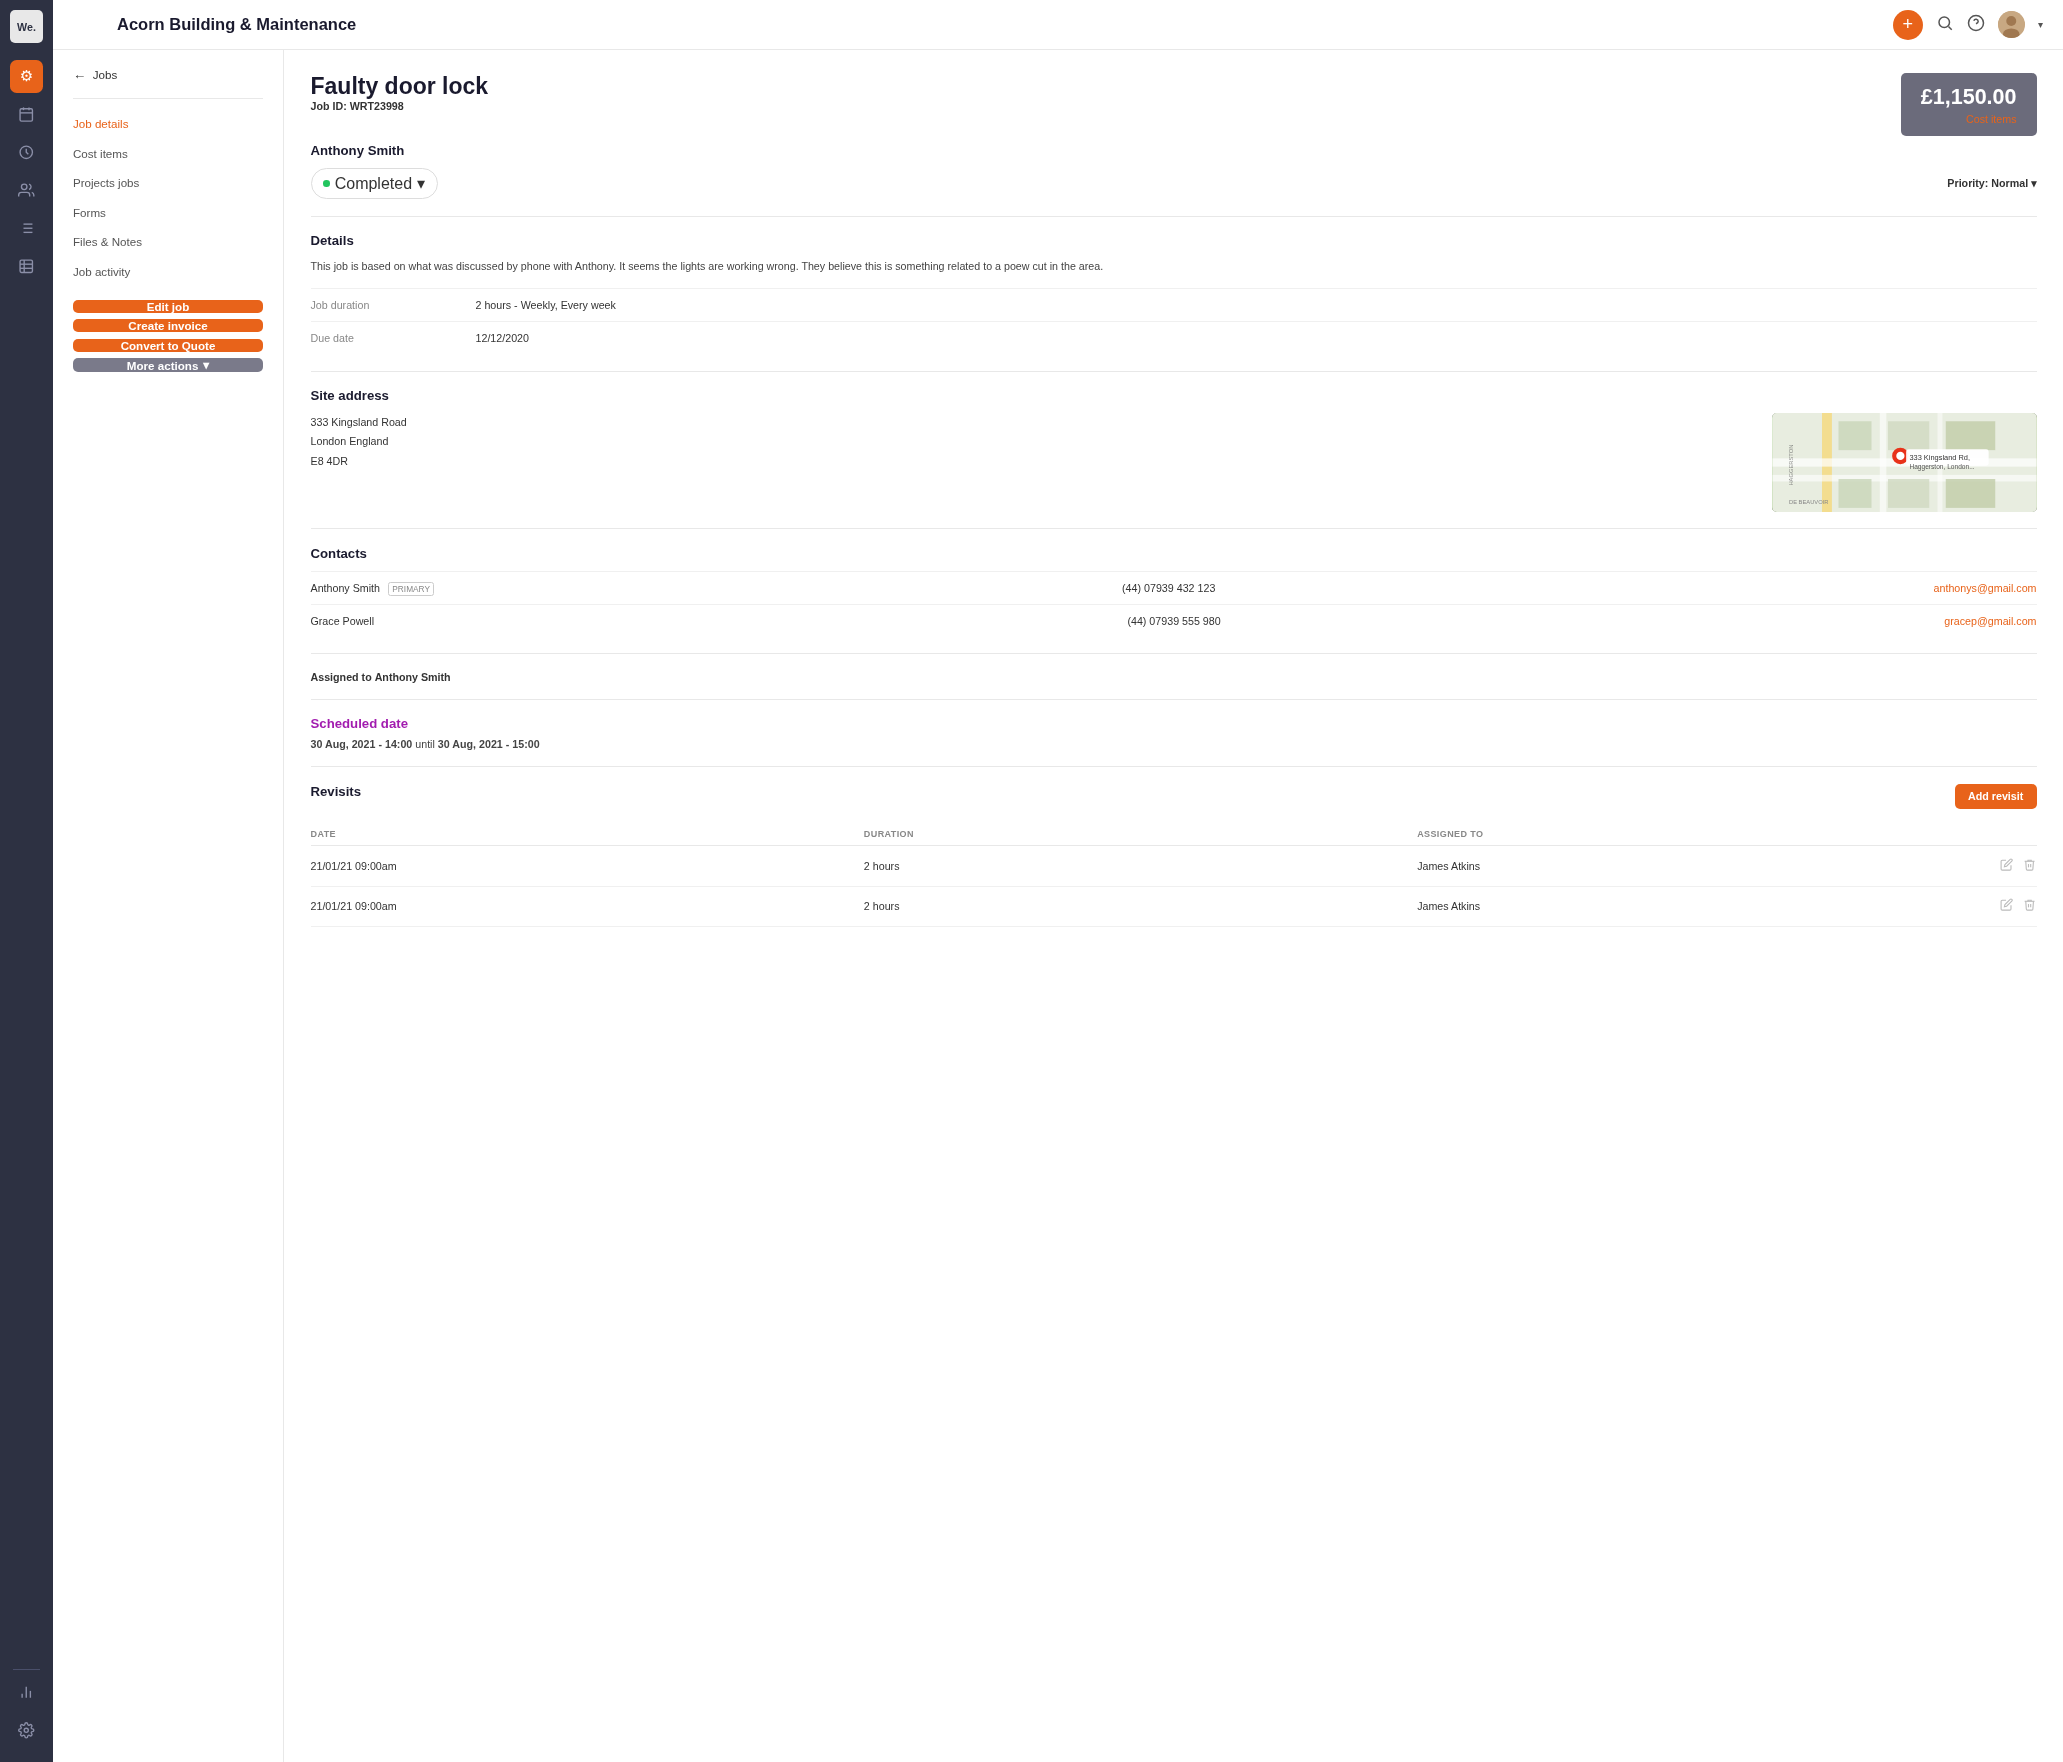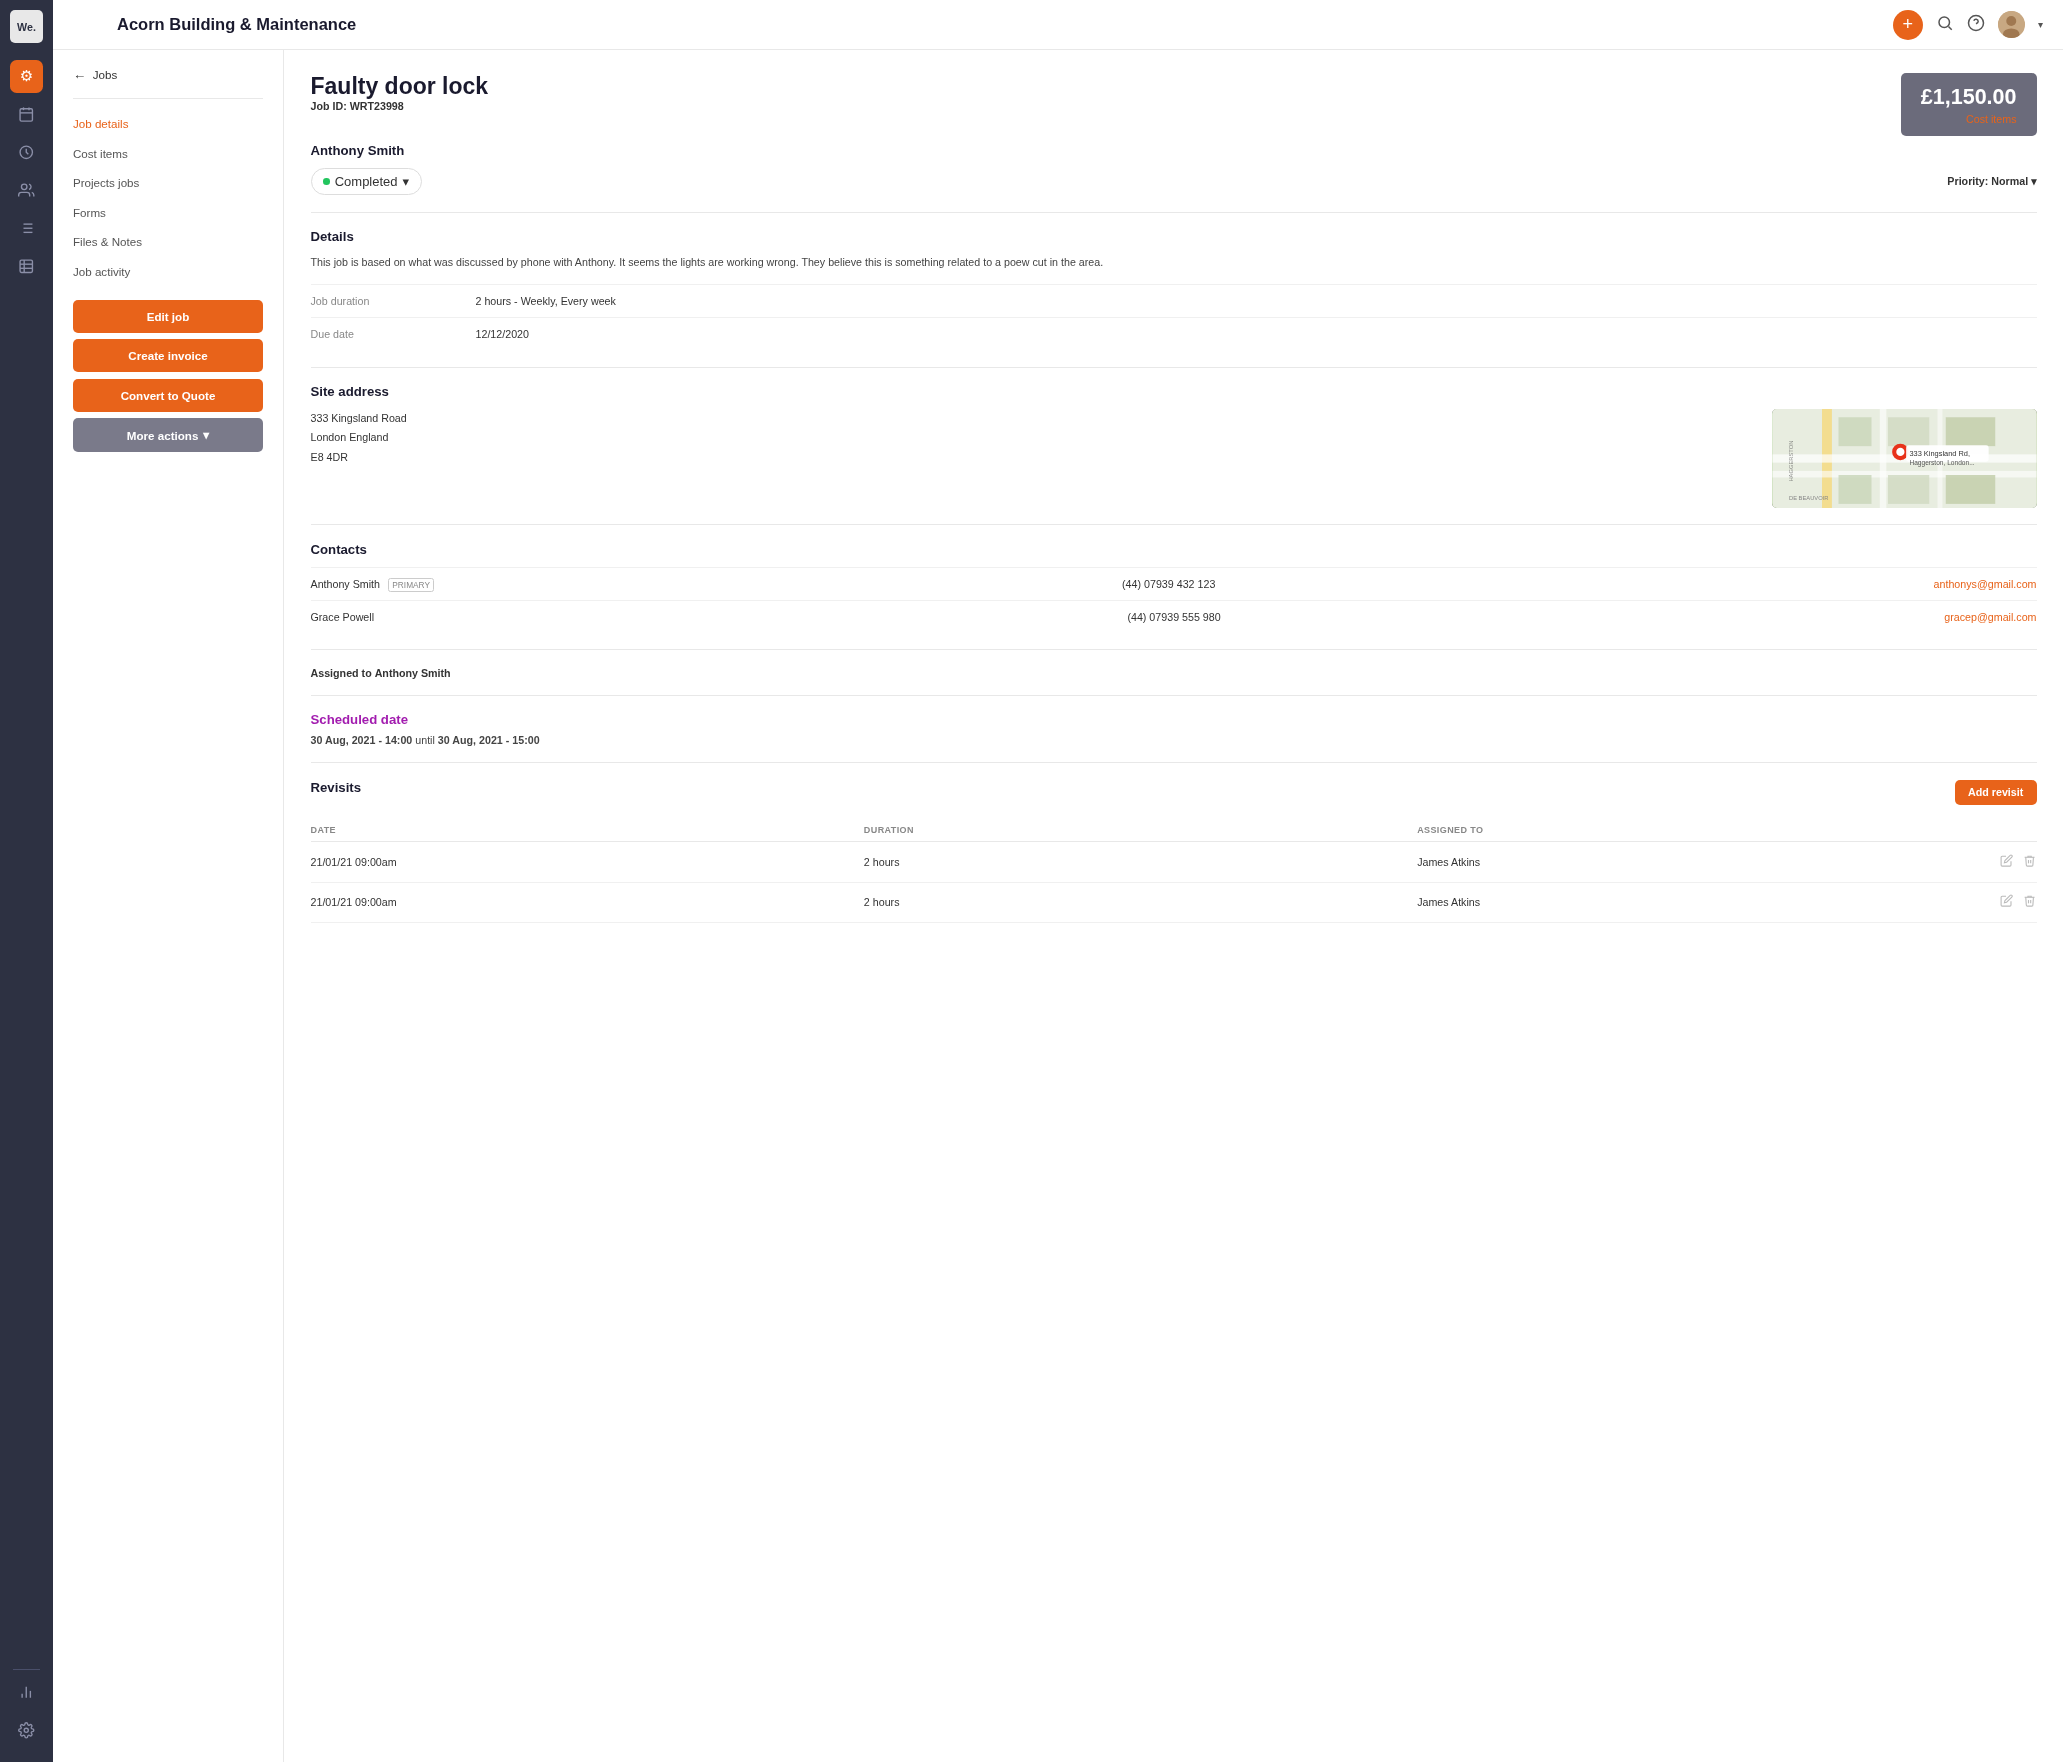--- a/index.html
+++ b/index.html
@@ -112,21 +112,20 @@
       cursor: pointer;
     }
     .sidebar-nav-item.active { color: #e8631a; font-weight: 500; }
 
     .sidebar-actions {
       padding: 13.2px 20px 0;
     }
     .action-btn {
       display: block;
       width: 100%;
-      padding: 10px;
       border: none;
       border-radius: 5px;
       font-size: 11.6px;
       font-weight: 600;
       cursor: pointer;
       margin-bottom: 6.6px;
       text-align: center;
     }
     .action-btn.orange { background: #e8631a; color: #fff; }
     .action-btn.gray { background: #7a7a8a; color: #fff; display: flex; align-items: center; justify-content: center; gap: 5px; }
@@ -169,21 +168,21 @@
       margin-bottom: 16.5px;
     }
     .status-badge {
       display: flex;
       align-items: center;
       gap: 5px;
       background: #fff;
       border: 0.8px solid #ddd;
       border-radius: 16.5px;
       padding: 5px 11.6px;
-      font-size: 13px;
+      font-size: 16px;
       color: #333;
       cursor: pointer;
     }
     .status-dot { width: 6.6px; height: 6.6px; border-radius: 50%; background: #22c55e; }
     .priority-text { font-size: 10.7px; color: #888; }
     .priority-text span { font-weight: 600; color: #333; }
 
     .section-divider { height: 0.8px; background: #e8e8e8; margin: 16.5px 0; }
 
     .section-title { font-size: 13.2px; font-weight: 700; color: #1a1a2e; margin-bottom: 10px; }

